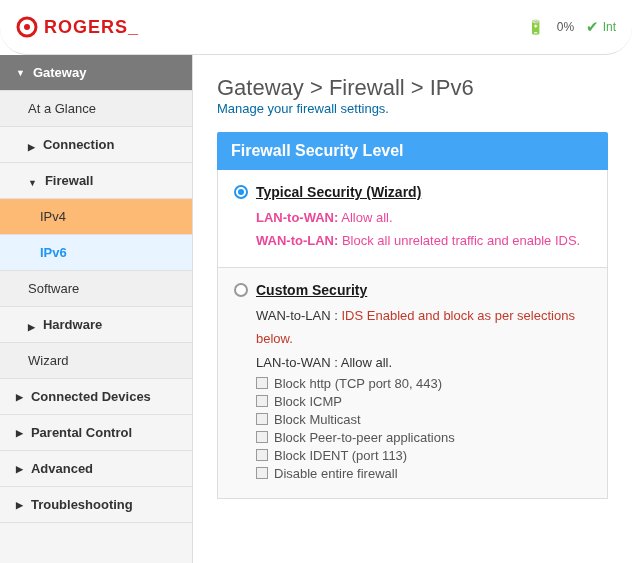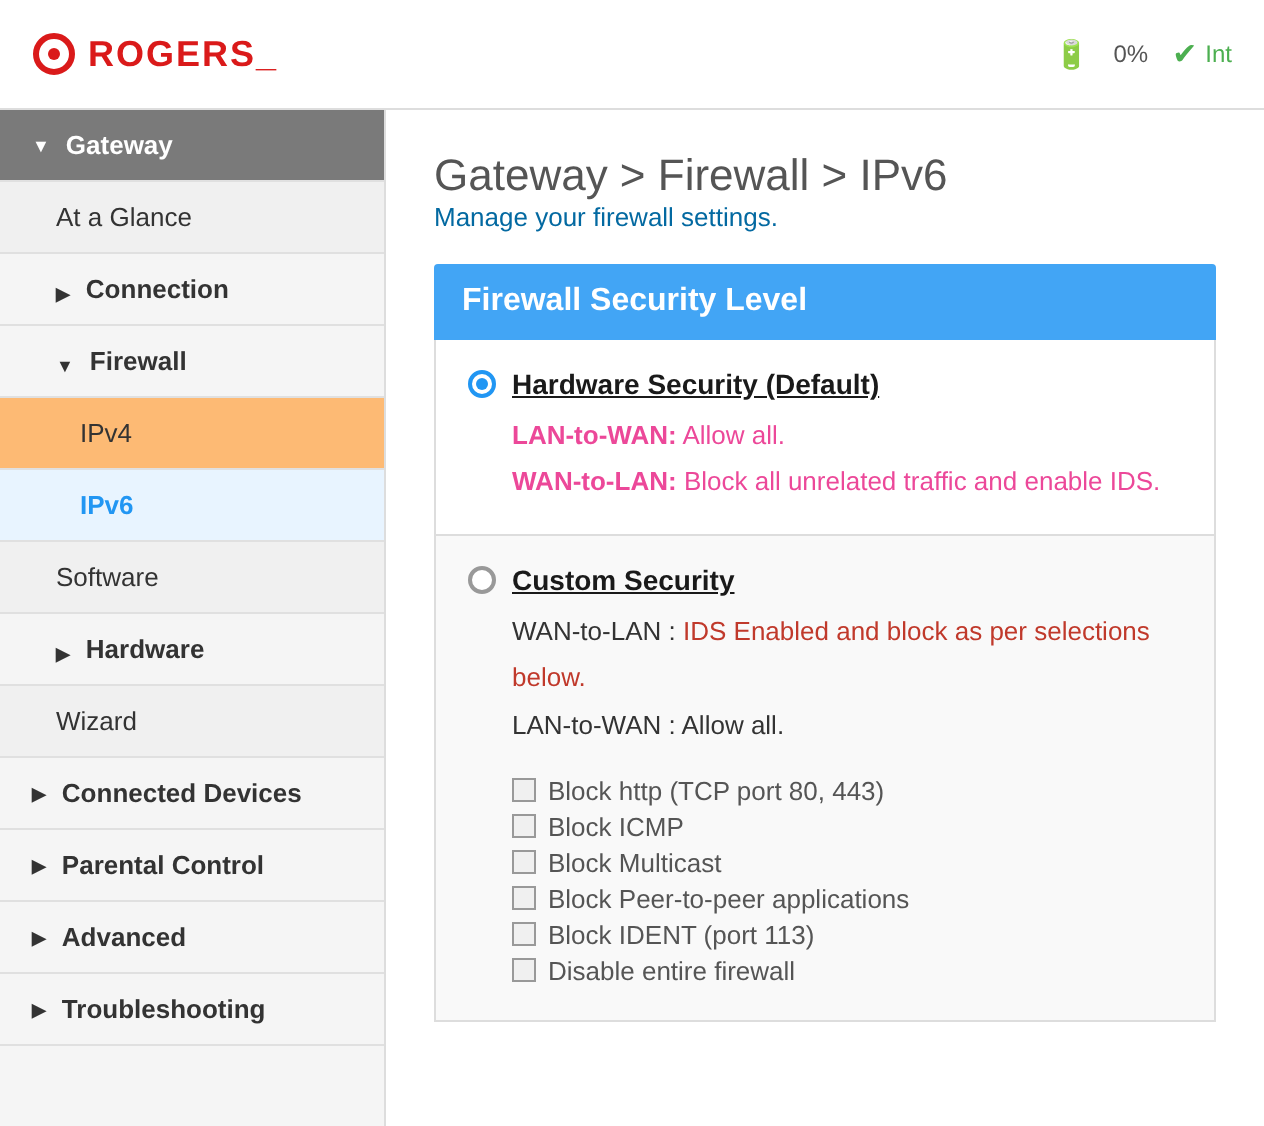--- a/index.html
+++ b/index.html
@@ -7,20 +7,21 @@
 
     
     .header {
       height: 55px;
       background: #fff;
       border-bottom: 1px solid #ddd;
       display: flex;
       align-items: center;
       justify-content: space-between;
       padding: 4px 16px;
+      border-radius: 27px;
     }
     .logo {
       display: flex;
       align-items: center;
       gap: 6px;
     }
     .logo-icon {
       width: 22px;
       height: 22px;
     }
@@ -203,21 +204,21 @@
       font-size: 13px;
       color: #333;
       line-height: 1.8;
     }
     .wan-lan-detail .ids-text {
       color: #c0392b;
     }
 
     .checkbox-list {
       padding-left: 22px;
-      margin-top: 14px;
+      margin-top: 2px;
     }
     .checkbox-item {
       display: flex;
       align-items: center;
       gap: 6px;
       margin-bottom: 3px;
       font-size: 13px;
       color: #555;
     }
     .checkbox-box {
@@ -322,21 +323,21 @@
     <h1 class="breadcrumb">Gateway &gt; Firewall &gt; IPv6</h1>
     <p class="subtitle">Manage your firewall settings.</p>
 
     <div class="section-header">Firewall Security Level</div>
 
     <div class="security-box">
 
       <div class="typical-section">
         <div class="option-label">
           <span class="radio-selected"></span>
-          <a href="#">Hardware Security (Default)</a>
+          <a href="#">Typical Security (Wizard)</a>
         </div>
         <div class="option-detail">
           <div>
             <span class="label">LAN-to-WAN:</span>
             <span> Allow all.</span>
           </div>
           <div>
             <span class="label">WAN-to-LAN:</span>
             <span> Block all unrelated traffic and enable IDS.</span>
           </div>

